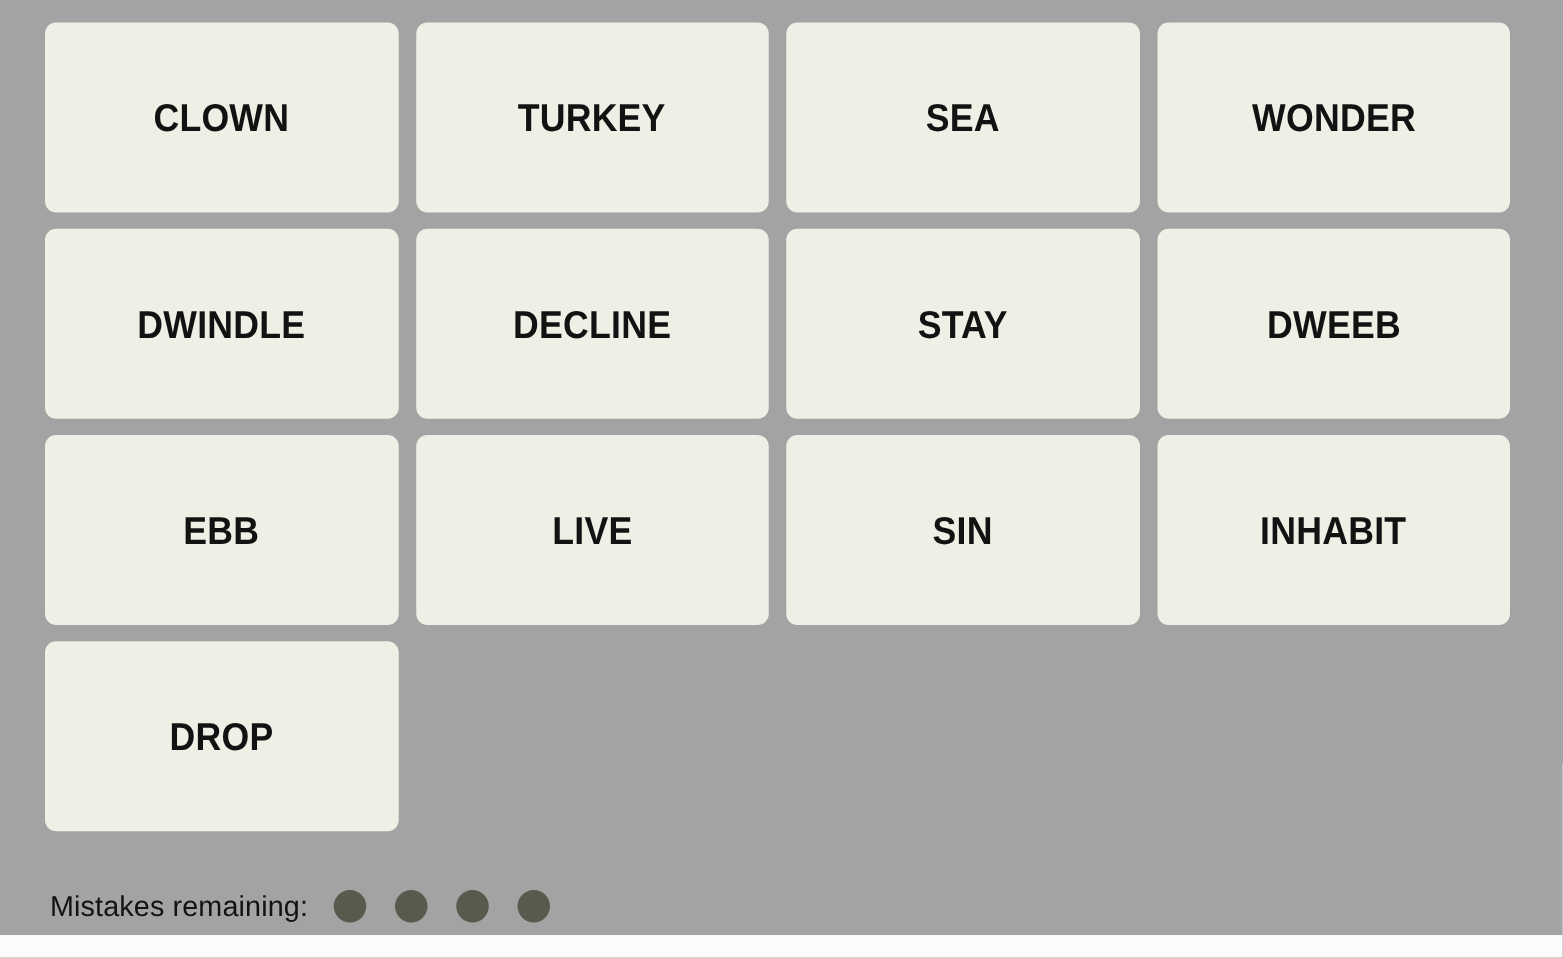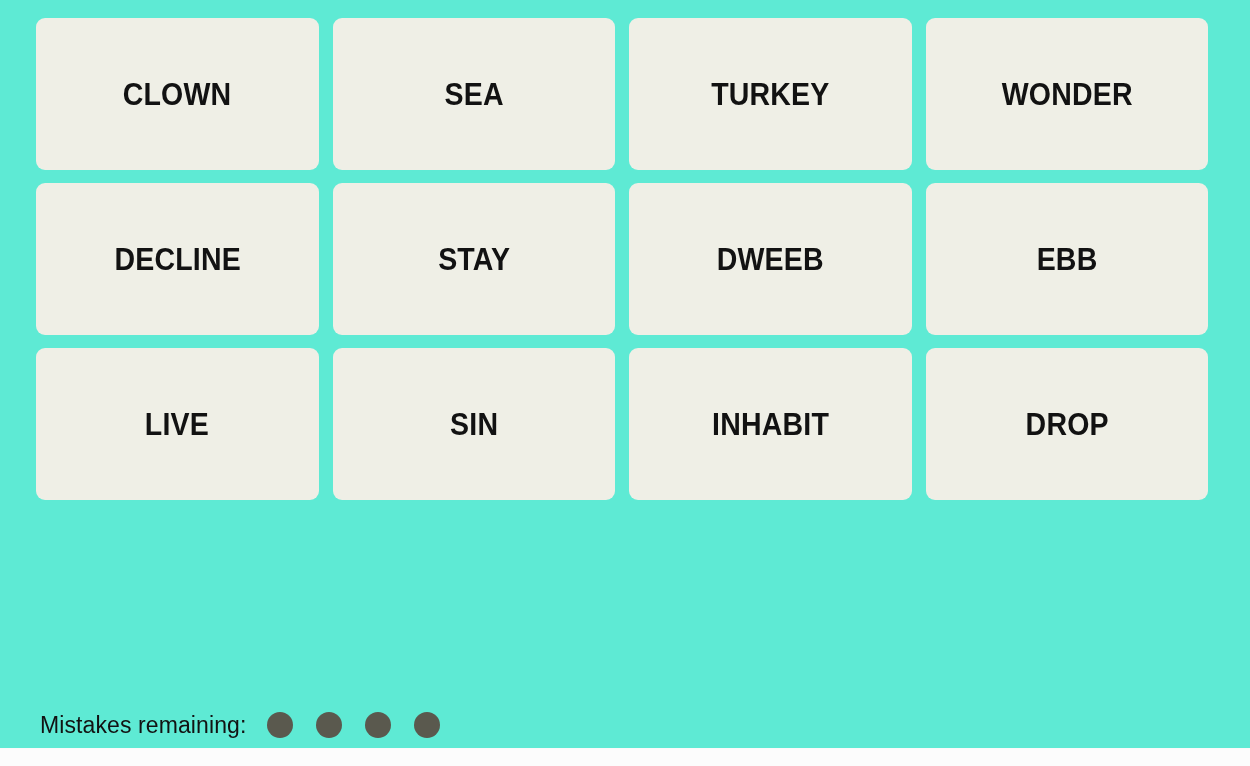--- a/index.html
+++ b/index.html
@@ -17,21 +17,21 @@
 
   #game-root {
     position: absolute;
     left: 0;
     top: 0;
     width: 1250px;
     height: 766px;
     display: flex;
     flex-direction: column;
     align-items: center;
-    background: #5eead4;
+    background: #a3a3a3;
   }
 
   
   #puzzle-grid {
     position: absolute;
     left: 36px;
     top: 18px;
     width: 1172px;
     height: 647px;
     display: grid;
@@ -119,28 +119,31 @@
 <body>
 
 <div id="game-root">
 
   <div id="puzzle-grid">
 
     <button class="tile">
       <span class="tile-label">CLOWN</span>
     </button>
     <button class="tile">
-      <span class="tile-label">SEA</span>
+      <span class="tile-label">TURKEY</span>
     </button>
     <button class="tile">
-      <span class="tile-label">TURKEY</span>
+      <span class="tile-label">SEA</span>
     </button>
 
     <button class="tile">
       <span class="tile-label">WONDER</span>
+    </button>
+    <button class="tile">
+      <span class="tile-label">DWINDLE</span>
     </button>
     <button class="tile">
       <span class="tile-label">DECLINE</span>
     </button>
 
     <button class="tile">
       <span class="tile-label">STAY</span>
     </button>
     <button class="tile">
       <span class="tile-label">DWEEB</span>

